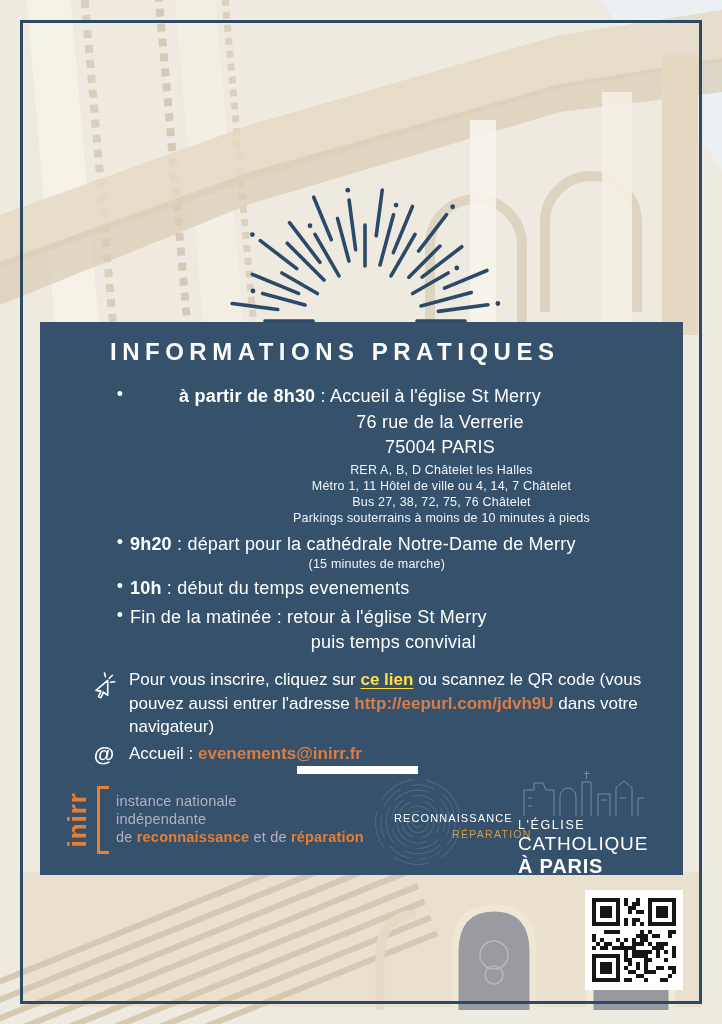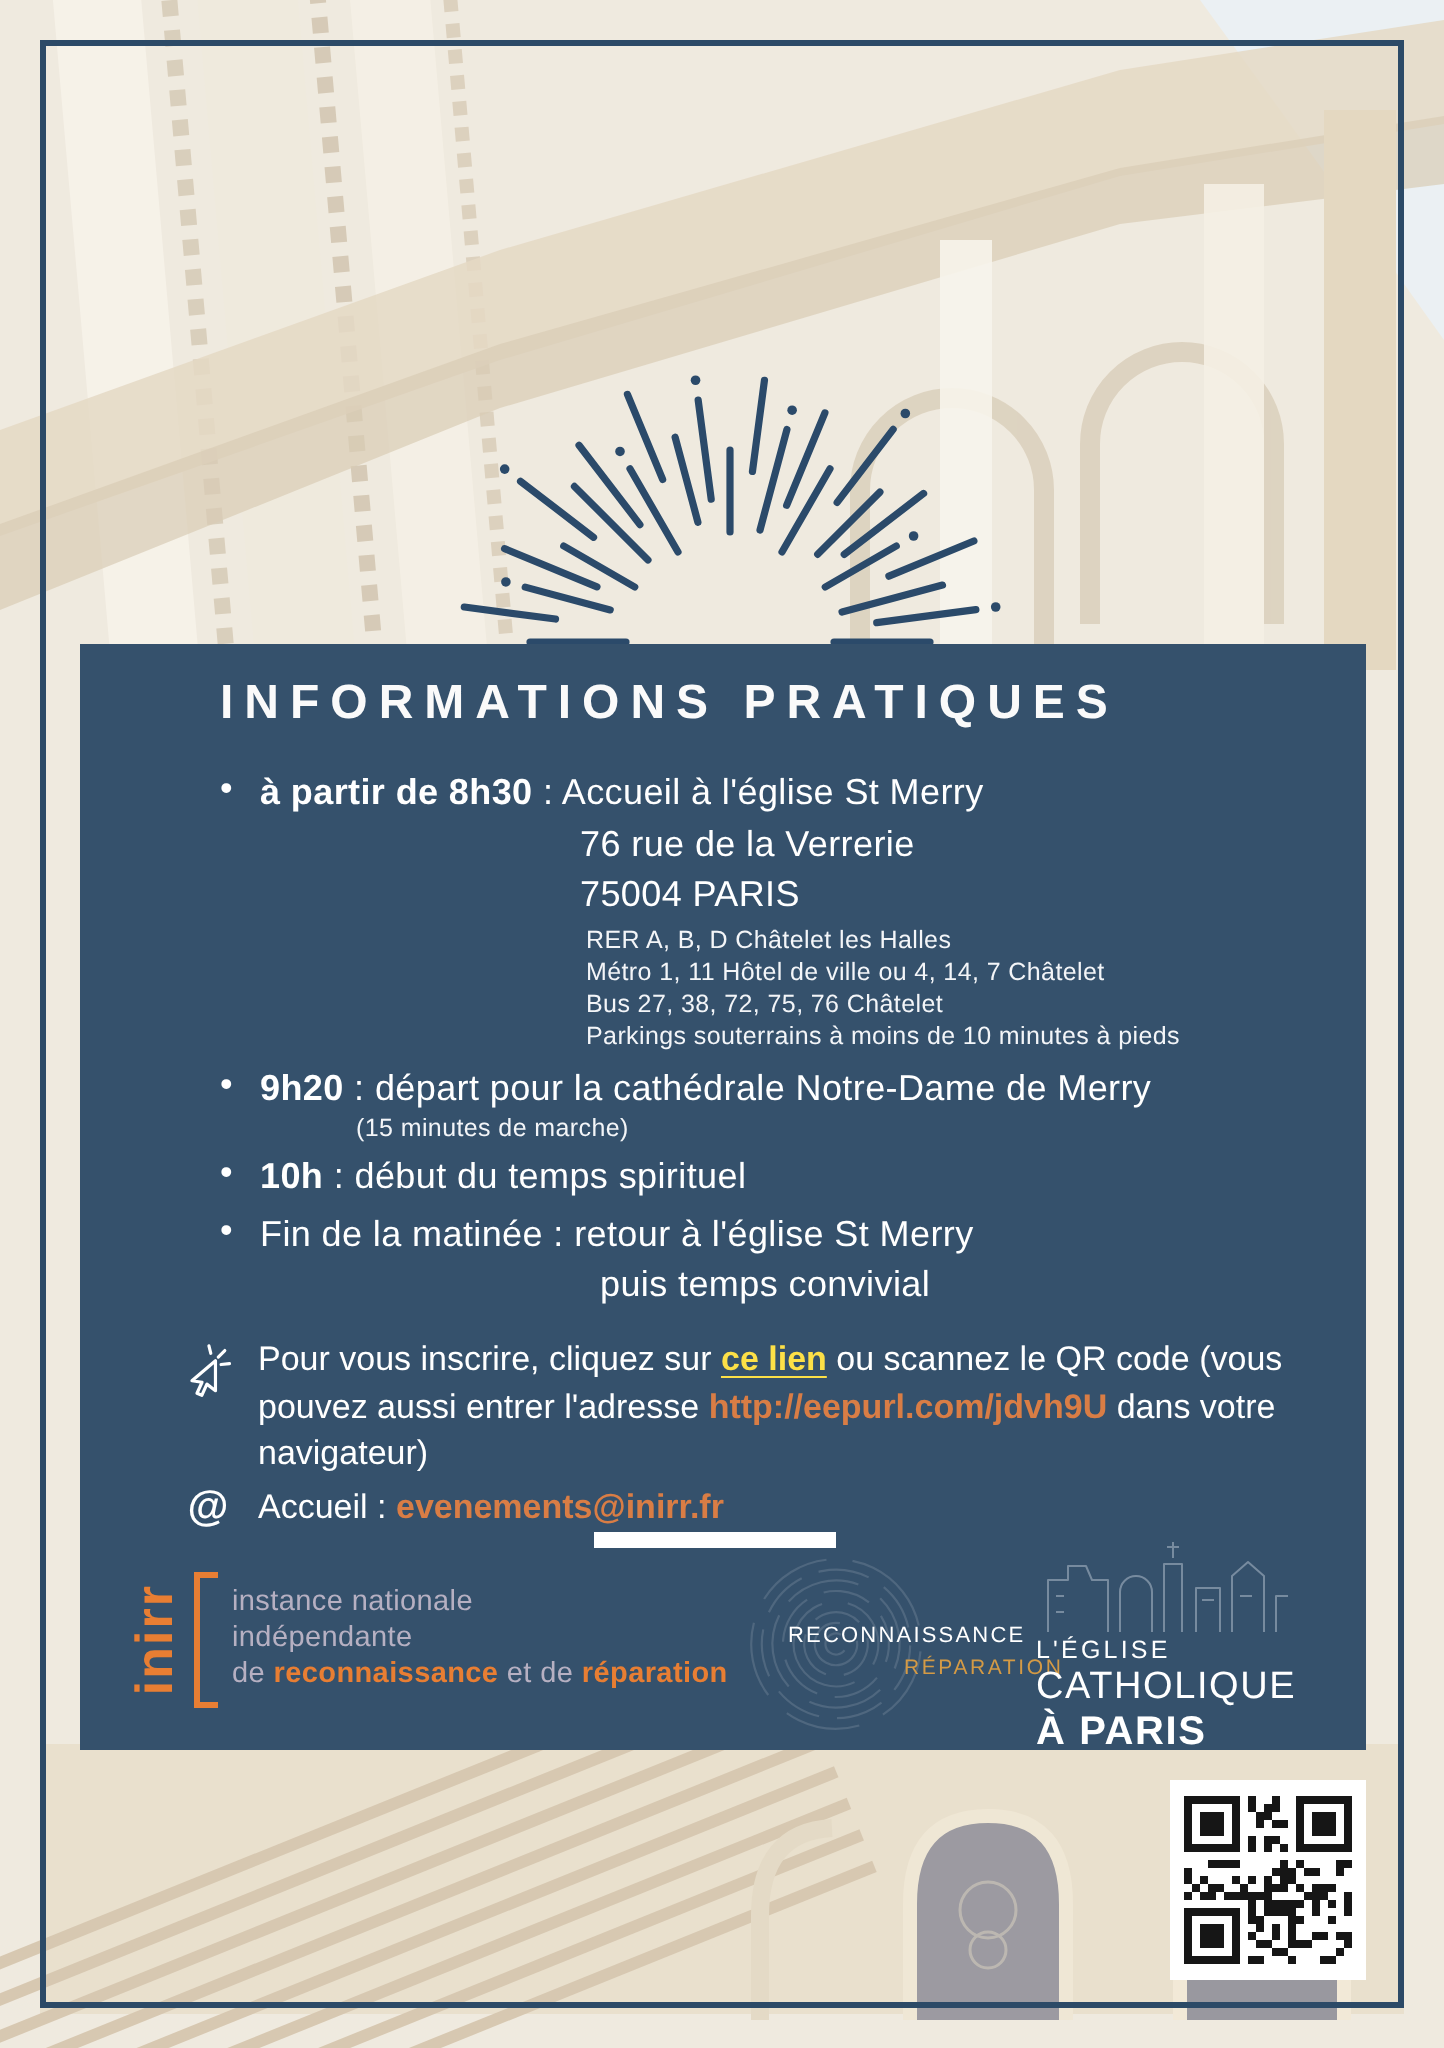--- a/index.html
+++ b/index.html
@@ -9,21 +9,21 @@
     -webkit-font-smoothing:antialiased;
   }
   .bg{position:absolute;left:0;top:0;width:722px;height:1024px;}
   .frame{position:absolute;inset:20px;border:3px solid #2c4a67;pointer-events:none;z-index:3;}
   .sunburst{position:absolute;left:197px;top:183px;width:336px;height:140px;z-index:2;}
 
   .panel{position:absolute;left:40px;top:322px;width:643px;height:553px;background:#35516c;color:#fff;z-index:4;}
 
   .title{margin:16px 0 2px 70px;font-size:24px;font-weight:700;letter-spacing:5.5px;color:#fafafa;}
 
-  .schedule{margin:18px 0 0 70px;padding:0;list-style:none;font-size:18px;}
+  .schedule{margin:18px 0 0 70px;padding:0;list-style:none;font-size:18px;text-align:center;}
   .s-item{display:flex;margin-bottom:3px;}
   .dot{width:20px;flex:none;}
   .dot::before{content:"•";font-size:18px;}
   .s-body{line-height:1.42;letter-spacing:.2px;}
   .s-body strong{font-weight:700;}
   .indent-addr{margin-left:160px;}
   .transit{margin:1px 0 2px 163px;font-size:12.5px;line-height:1.3;letter-spacing:.2px;color:#f3f5f8;}
   .note{margin:0 0 1px 48px;font-size:12.5px;line-height:1.2;color:#f3f5f8;}
   .indent-convivial{margin-left:170px;}
 
@@ -176,21 +176,21 @@
         <span class="dot"></span>
         <div class="s-body">
           <div><strong>9h20</strong><span> : </span><span>départ pour la cathédrale Notre-Dame de Merry</span></div>
           <div class="note">(15 minutes de marche)</div>
         </div>
       </li>
 
       <li class="s-item">
         <span class="dot"></span>
         <div class="s-body">
-          <div><strong>10h</strong><span> : </span><span>début du temps spirituel</span></div>
+          <div><strong>10h</strong><span> : </span><span>début du temps evenements</span></div>
         </div>
       </li>
 
       <li class="s-item">
         <span class="dot"></span>
         <div class="s-body">
           <div>Fin de la matinée : retour à l'église St Merry</div>
           <div class="indent-convivial">puis temps convivial</div>
         </div>
       </li>

